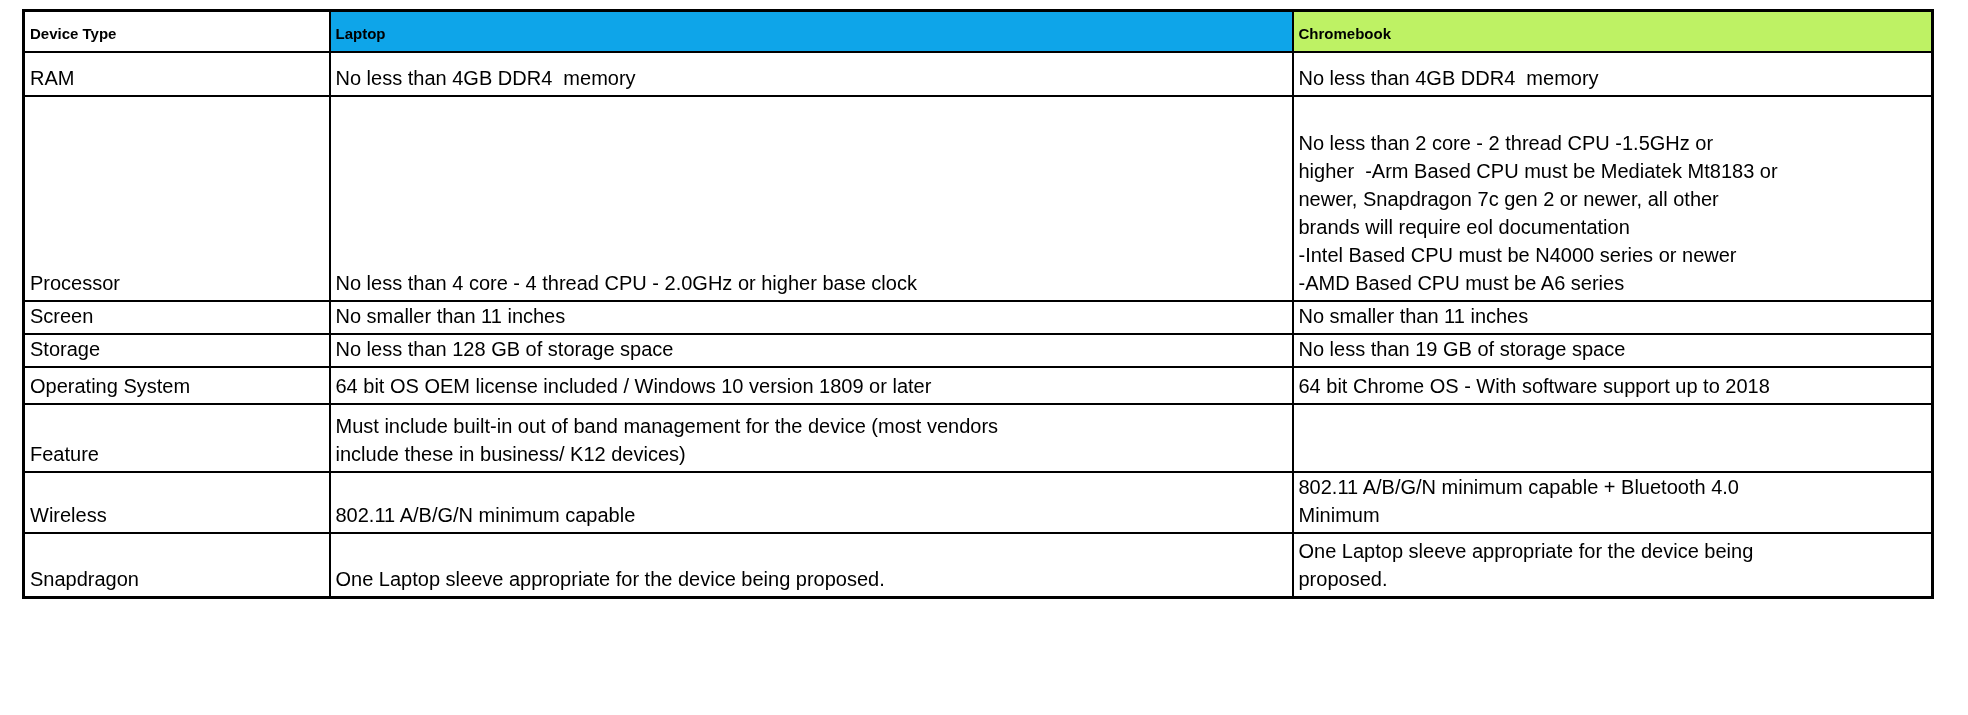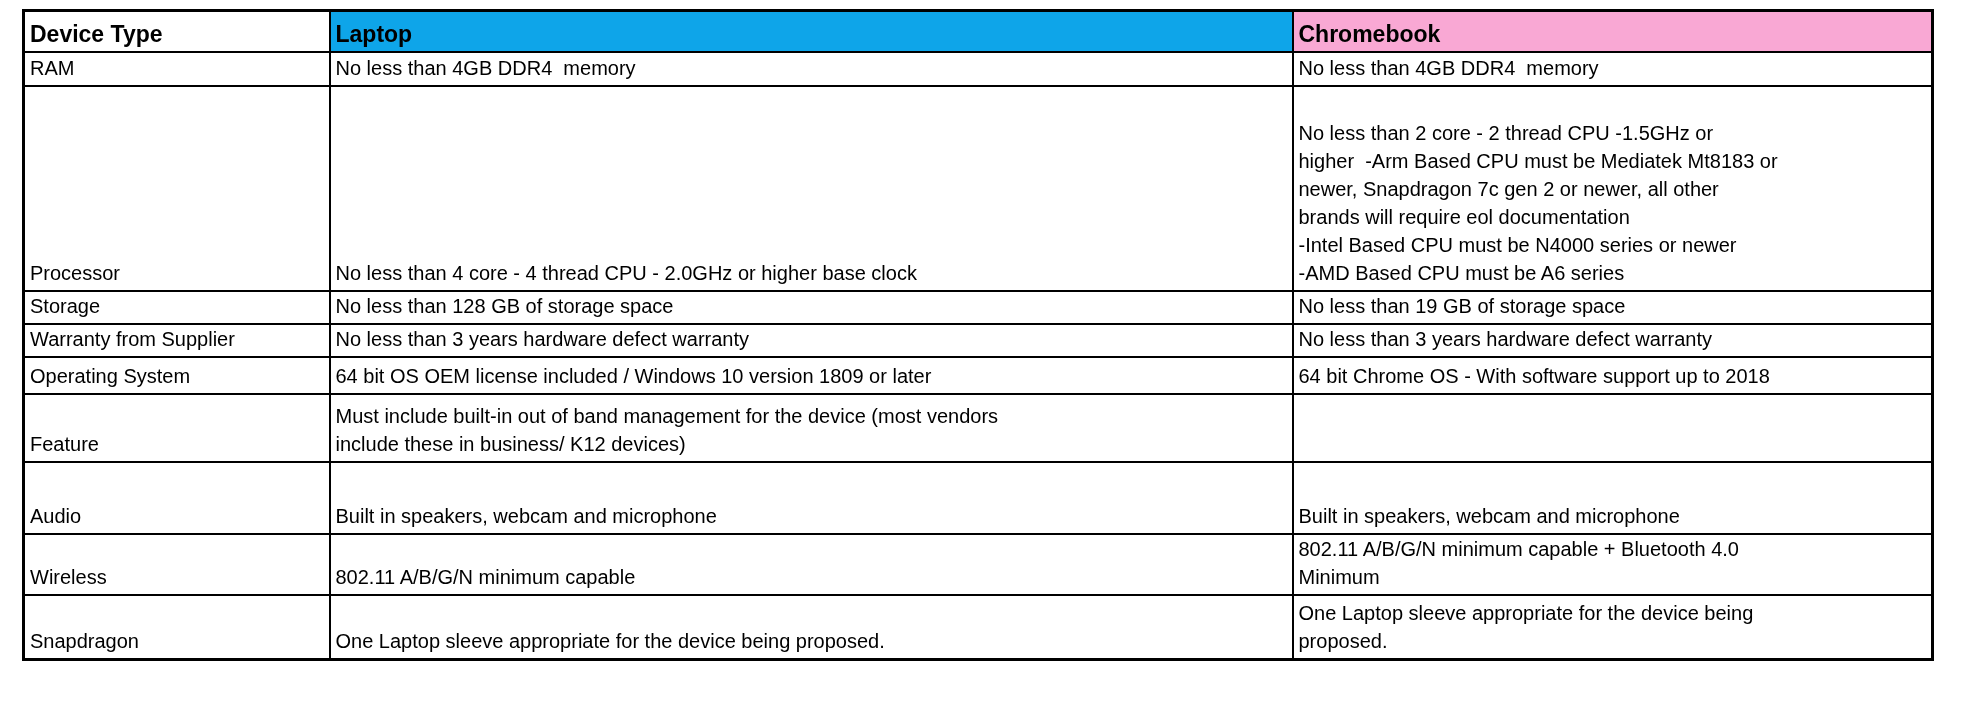--- a/index.html
+++ b/index.html
@@ -25,26 +25,26 @@
     padding: 0 5px 3px 5px;
     vertical-align: bottom;
     text-align: left;
     overflow: hidden;
     white-space: pre-wrap;
     line-height: 28px;
     font-weight: normal;
   }
   .spec-table { border: 3px solid #000000; }
   .lbl { font-weight: bold; }
-  th.hdr { font-weight: bold; font-size: 23px; }
+  th.hdr { font-weight: bold; font-size: 15px; }
   .v-mid { vertical-align: middle; }
   .v-top { vertical-align: top; padding-top: 4px; }
   
   .r-header      { height: 41px; }
-  .r-ram         { height: 34px; }
+  .r-ram         { height: 44px; }
   .r-processor   { height: 205px; }
   .r-screen      { height: 30px; }
   .r-storage     { height: 24px; }
   .r-warranty    { height: 32px; }
   .r-os          { height: 37px; }
   .r-feature     { height: 68px; }
   .r-audio       { height: 72px; }
   .r-wireless    { height: 61px; }
   .r-accessories { height: 65px; }
 </style>
@@ -54,62 +54,57 @@
 <table class="spec-table">
   <colgroup>
     <col style="width:306px">
     <col style="width:963px">
     <col style="width:640px">
   </colgroup>
   <tbody>
       <tr class="r-header">
     <th class="hdr">Device Type</th>
     <th class="hdr" style="background: #0ea5e9;">Laptop</th>
-    <th class="hdr" style="background: #f9a8d4;">Chromebook</th>
+    <th class="hdr" style="background: #bef264;">Chromebook</th>
   </tr>
   <tr class="r-ram">
     <td class="lbl">RAM</td>
     <td>No less than 4GB DDR4  memory</td>
     <td>No less than 4GB DDR4  memory</td>
   </tr>
   <tr class="r-processor">
     <td class="lbl">Processor</td>
     <td class="v-mid">No less than 4 core - 4 thread CPU - 2.0GHz or higher base clock</td>
     <td class="v-mid">No less than 2 core - 2 thread CPU -1.5GHz or
 higher  -Arm Based CPU must be Mediatek Mt8183 or
 newer, Snapdragon 7c gen 2 or newer, all other
 brands will require eol documentation
 -Intel Based CPU must be N4000 series or newer
 -AMD Based CPU must be A6 series</td>
   </tr>
+  <tr class="r-screen">
+    <td class="lbl">Screen</td>
+    <td>No smaller than 11 inches</td>
+    <td>No smaller than 11 inches</td>
+  </tr>
   <tr class="r-storage">
     <td class="lbl">Storage</td>
     <td>No less than 128 GB of storage space</td>
     <td>No less than 19 GB of storage space</td>
-  </tr>
-  <tr class="r-warranty">
-    <td class="lbl">Warranty from Supplier</td>
-    <td>No less than 3 years hardware defect warranty</td>
-    <td>No less than 3 years hardware defect warranty</td>
   </tr>
   <tr class="r-os">
     <td class="lbl">Operating System</td>
     <td>64 bit OS OEM license included / Windows 10 version 1809 or later</td>
     <td>64 bit Chrome OS - With software support up to 2018</td>
   </tr>
   <tr class="r-feature">
     <td class="lbl">Feature</td>
     <td class="v-top">Must include built-in out of band management for the device (most vendors
 include these in business/ K12 devices)</td>
     <td></td>
-  </tr>
-  <tr class="r-audio">
-    <td class="lbl">Audio</td>
-    <td class="v-mid">Built in speakers, webcam and microphone</td>
-    <td class="v-mid">Built in speakers, webcam and microphone</td>
   </tr>
   <tr class="r-wireless">
     <td class="lbl">Wireless</td>
     <td class="v-mid">802.11 A/B/G/N minimum capable</td>
     <td class="v-mid">802.11 A/B/G/N minimum capable + Bluetooth 4.0
 Minimum</td>
   </tr>
   <tr class="r-accessories">
     <td class="lbl">Snapdragon</td>
     <td>One Laptop sleeve appropriate for the device being proposed.</td>

